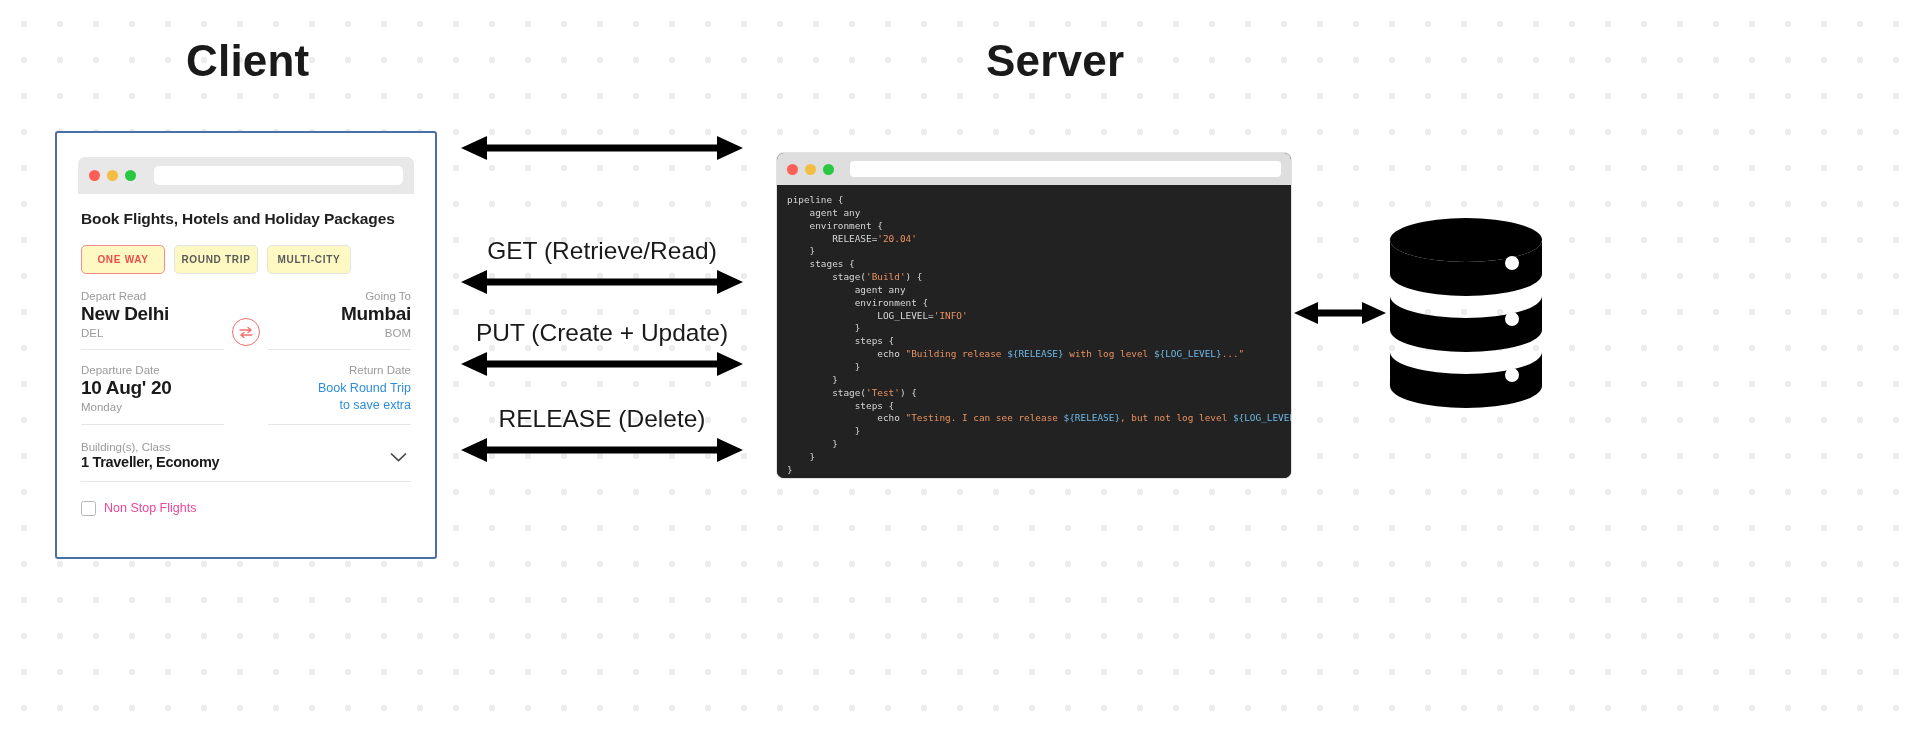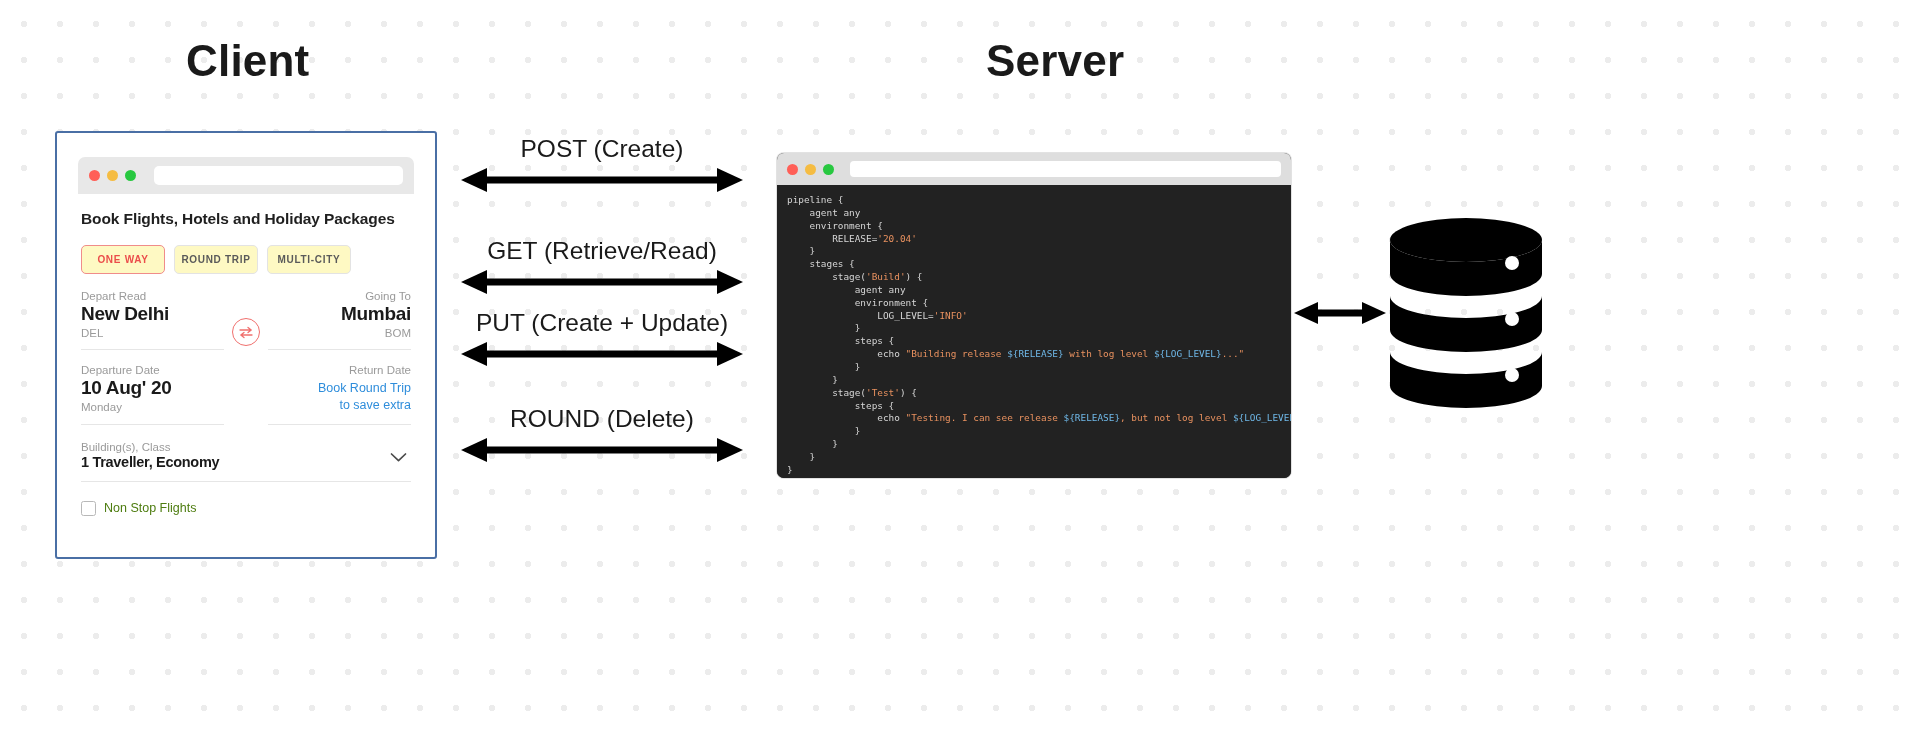--- a/index.html
+++ b/index.html
@@ -145,35 +145,35 @@
   .chevron { margin-bottom: 3px; margin-right: 4px; }
 
   
   .checkbox-row { display: flex; align-items: center; gap: 8px; margin-top: 19px; padding-left: 2px; }
   .checkbox {
     width: 15px; height: 15px;
     border: 1.3px solid #b8b8b8;
     border-radius: 2.5px;
     background: #fff;
   }
-  .checkbox-label { font-size: 12.5px; color: #4d7c0f; }
+  .checkbox-label { font-size: 12.5px; color: #ec4899; }
 
   
   .method-group { position: absolute; width: 300px; text-align: center; }
   .method-label {
     font-size: 24.5px;
     color: #1a1a1a;
     white-space: nowrap;
     margin-bottom: 4px;
   }
   .arrow-svg { display: block; margin: 0 auto; }
 
   #m0 { left: 452px; top: 135px; }
   #m1 { left: 452px; top: 237px; }
-  #m2 { left: 452px; top: 309px; }
+  #m2 { left: 452px; top: 319px; }
   #m3 { left: 452px; top: 405px; }
 
   
   #server-card {
     position: absolute;
     left: 777px; top: 153px;
     width: 514px; height: 325px;
     border-radius: 7px;
     overflow: hidden;
     background: #1e1e1e;
@@ -307,21 +307,20 @@
 
     <div class="divider-full"></div>
 
     <div class="checkbox-row">
       <span class="checkbox"></span>
       <span class="checkbox-label">Non Stop Flights</span>
     </div>
   </div>
 
   <div class="method-group" id="m0">
-    <div class="method-label">POST (Create)</div>
     <svg class="arrow-svg" width="282" height="26" viewBox="0 0 282 26">
       <line x1="22" y1="13" x2="260" y2="13" stroke="#000" stroke-width="7"></line>
       <polygon points="0,13 26,1 26,25" fill="#000"></polygon>
       <polygon points="282,13 256,1 256,25" fill="#000"></polygon>
     </svg>
   </div>
 
   <div class="method-group" id="m1">
     <div class="method-label">GET (Retrieve/Read)</div>
     <svg class="arrow-svg" width="282" height="26" viewBox="0 0 282 26">
@@ -334,21 +333,21 @@
   <div class="method-group" id="m2">
     <div class="method-label">PUT (Create + Update)</div>
     <svg class="arrow-svg" width="282" height="26" viewBox="0 0 282 26">
       <line x1="22" y1="13" x2="260" y2="13" stroke="#000" stroke-width="7"></line>
       <polygon points="0,13 26,1 26,25" fill="#000"></polygon>
       <polygon points="282,13 256,1 256,25" fill="#000"></polygon>
     </svg>
   </div>
 
   <div class="method-group" id="m3">
-    <div class="method-label">ROUND (Delete)</div>
+    <div class="method-label">RELEASE (Delete)</div>
     <svg class="arrow-svg" width="282" height="26" viewBox="0 0 282 26">
       <line x1="22" y1="13" x2="260" y2="13" stroke="#000" stroke-width="7"></line>
       <polygon points="0,13 26,1 26,25" fill="#000"></polygon>
       <polygon points="282,13 256,1 256,25" fill="#000"></polygon>
     </svg>
   </div>
 
   <div id="server-card">
     <div class="server-bar">
       <div class="dots">

